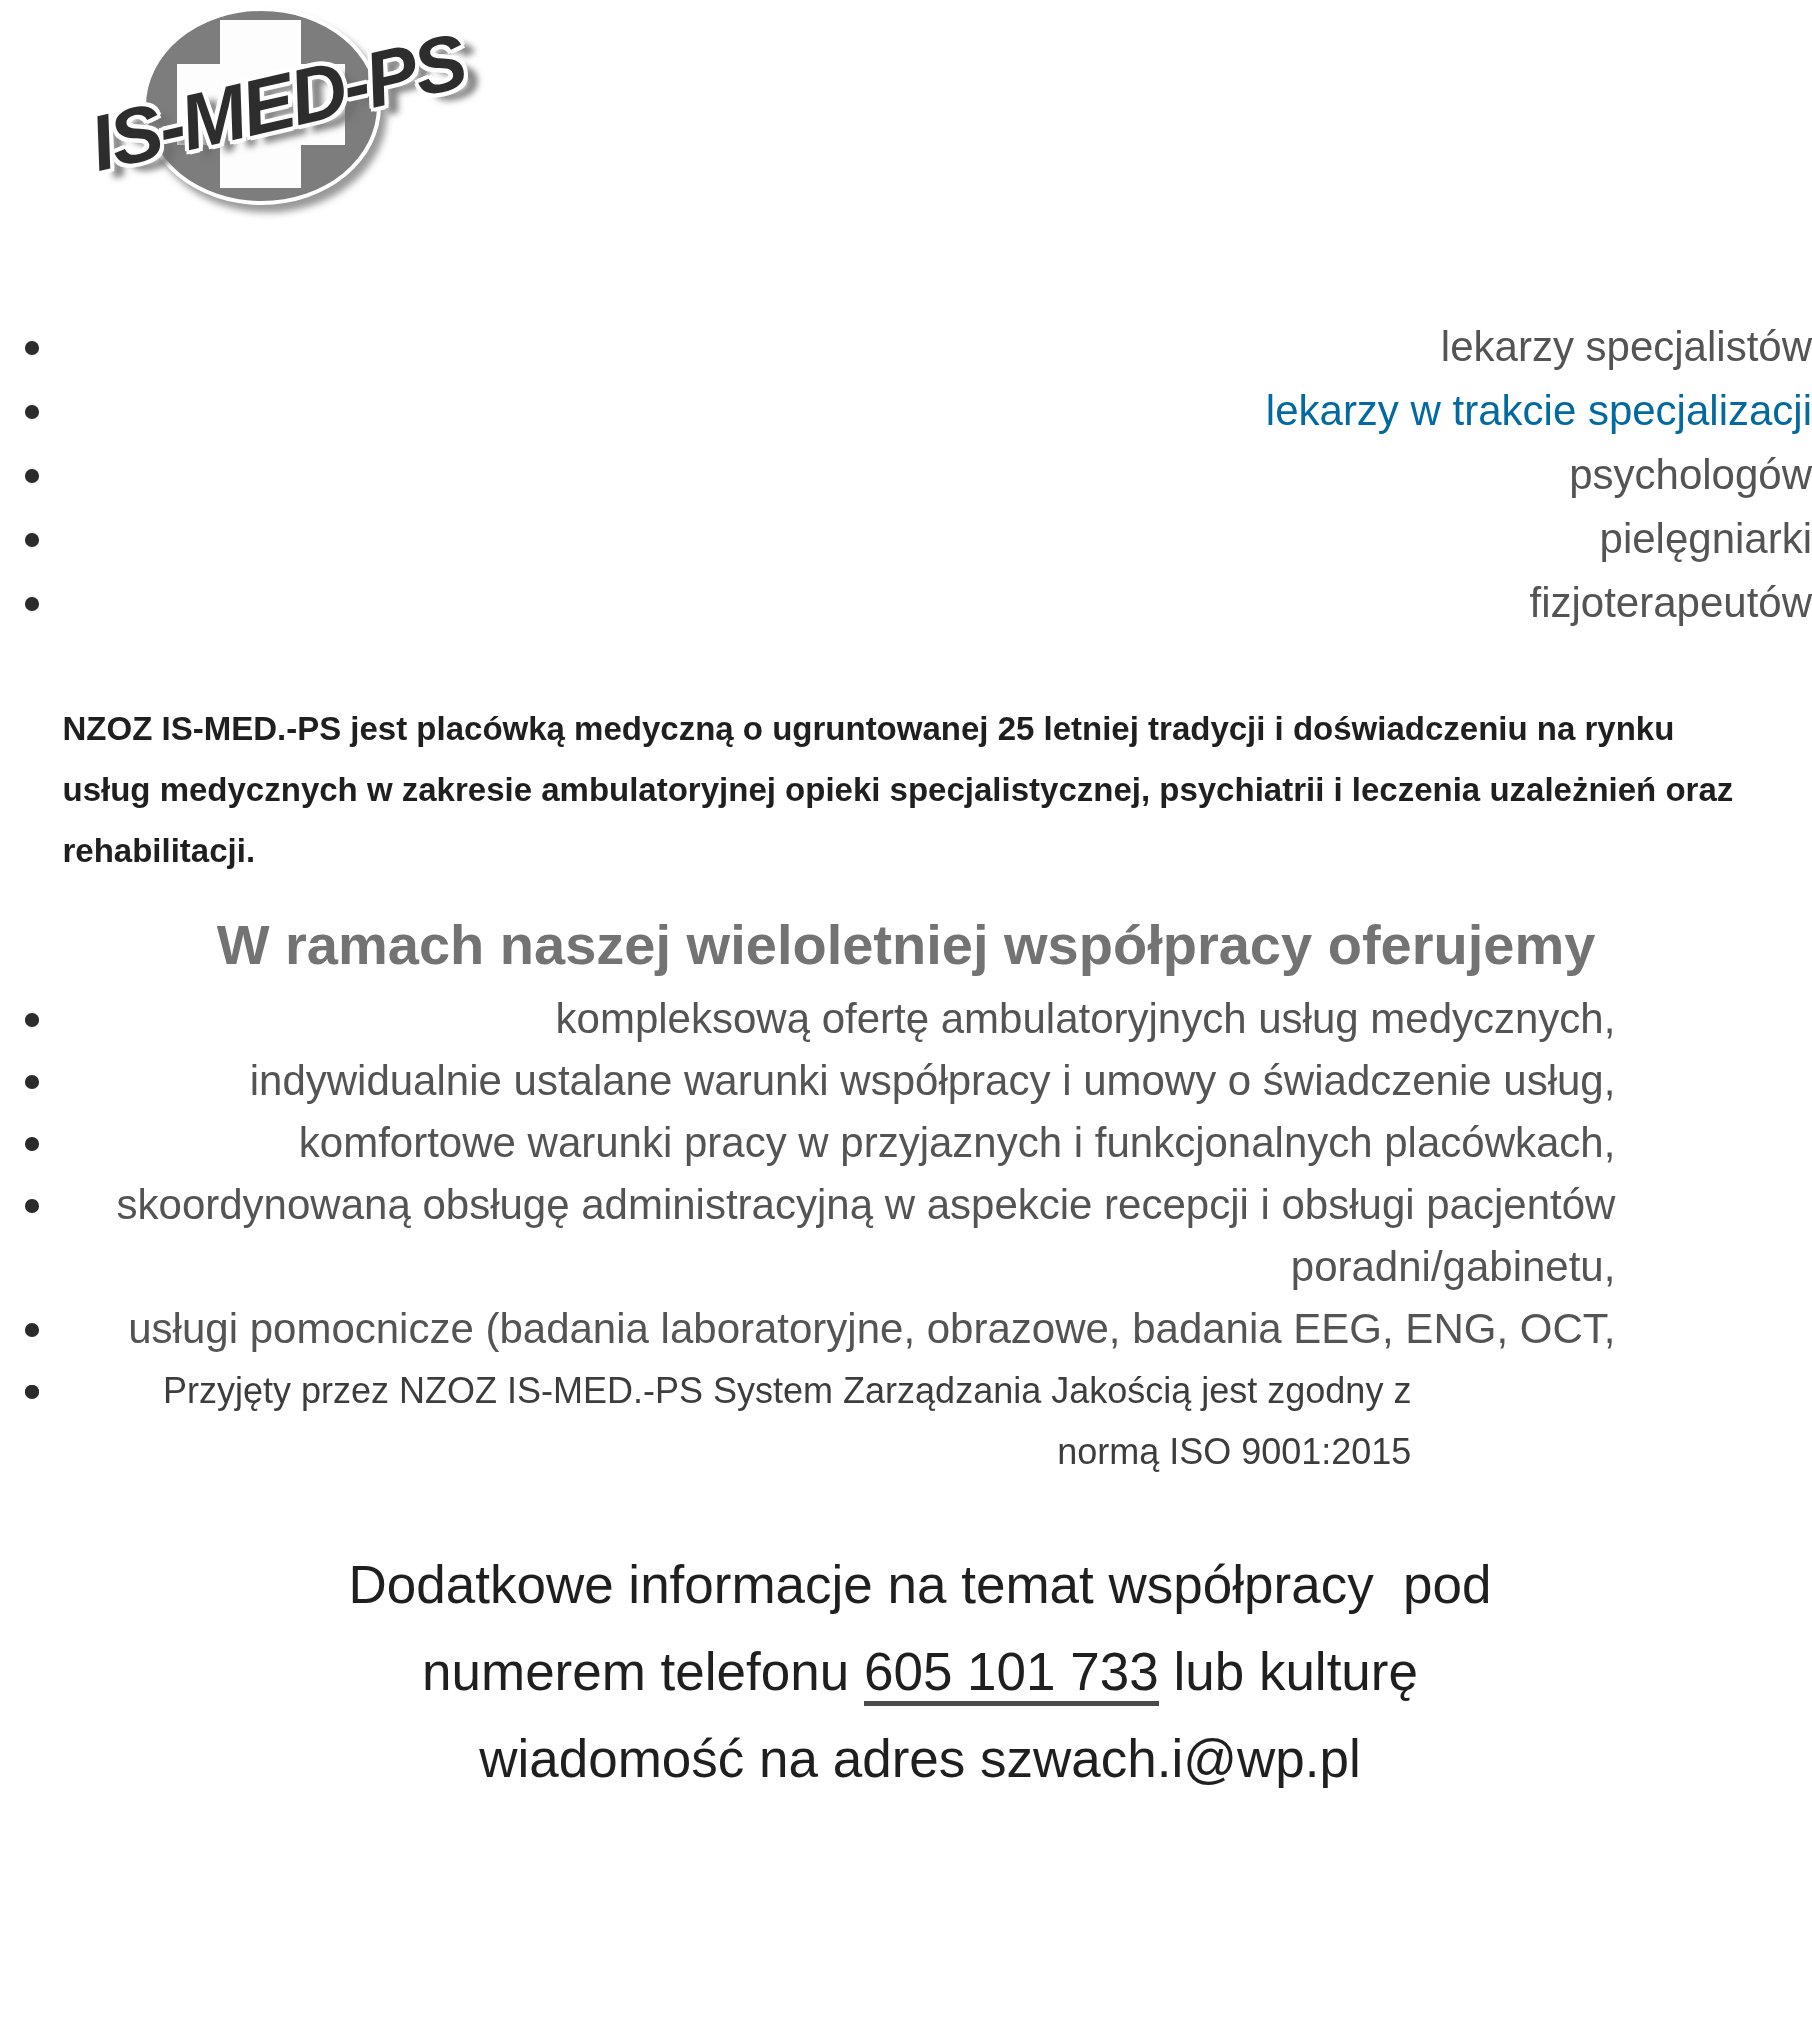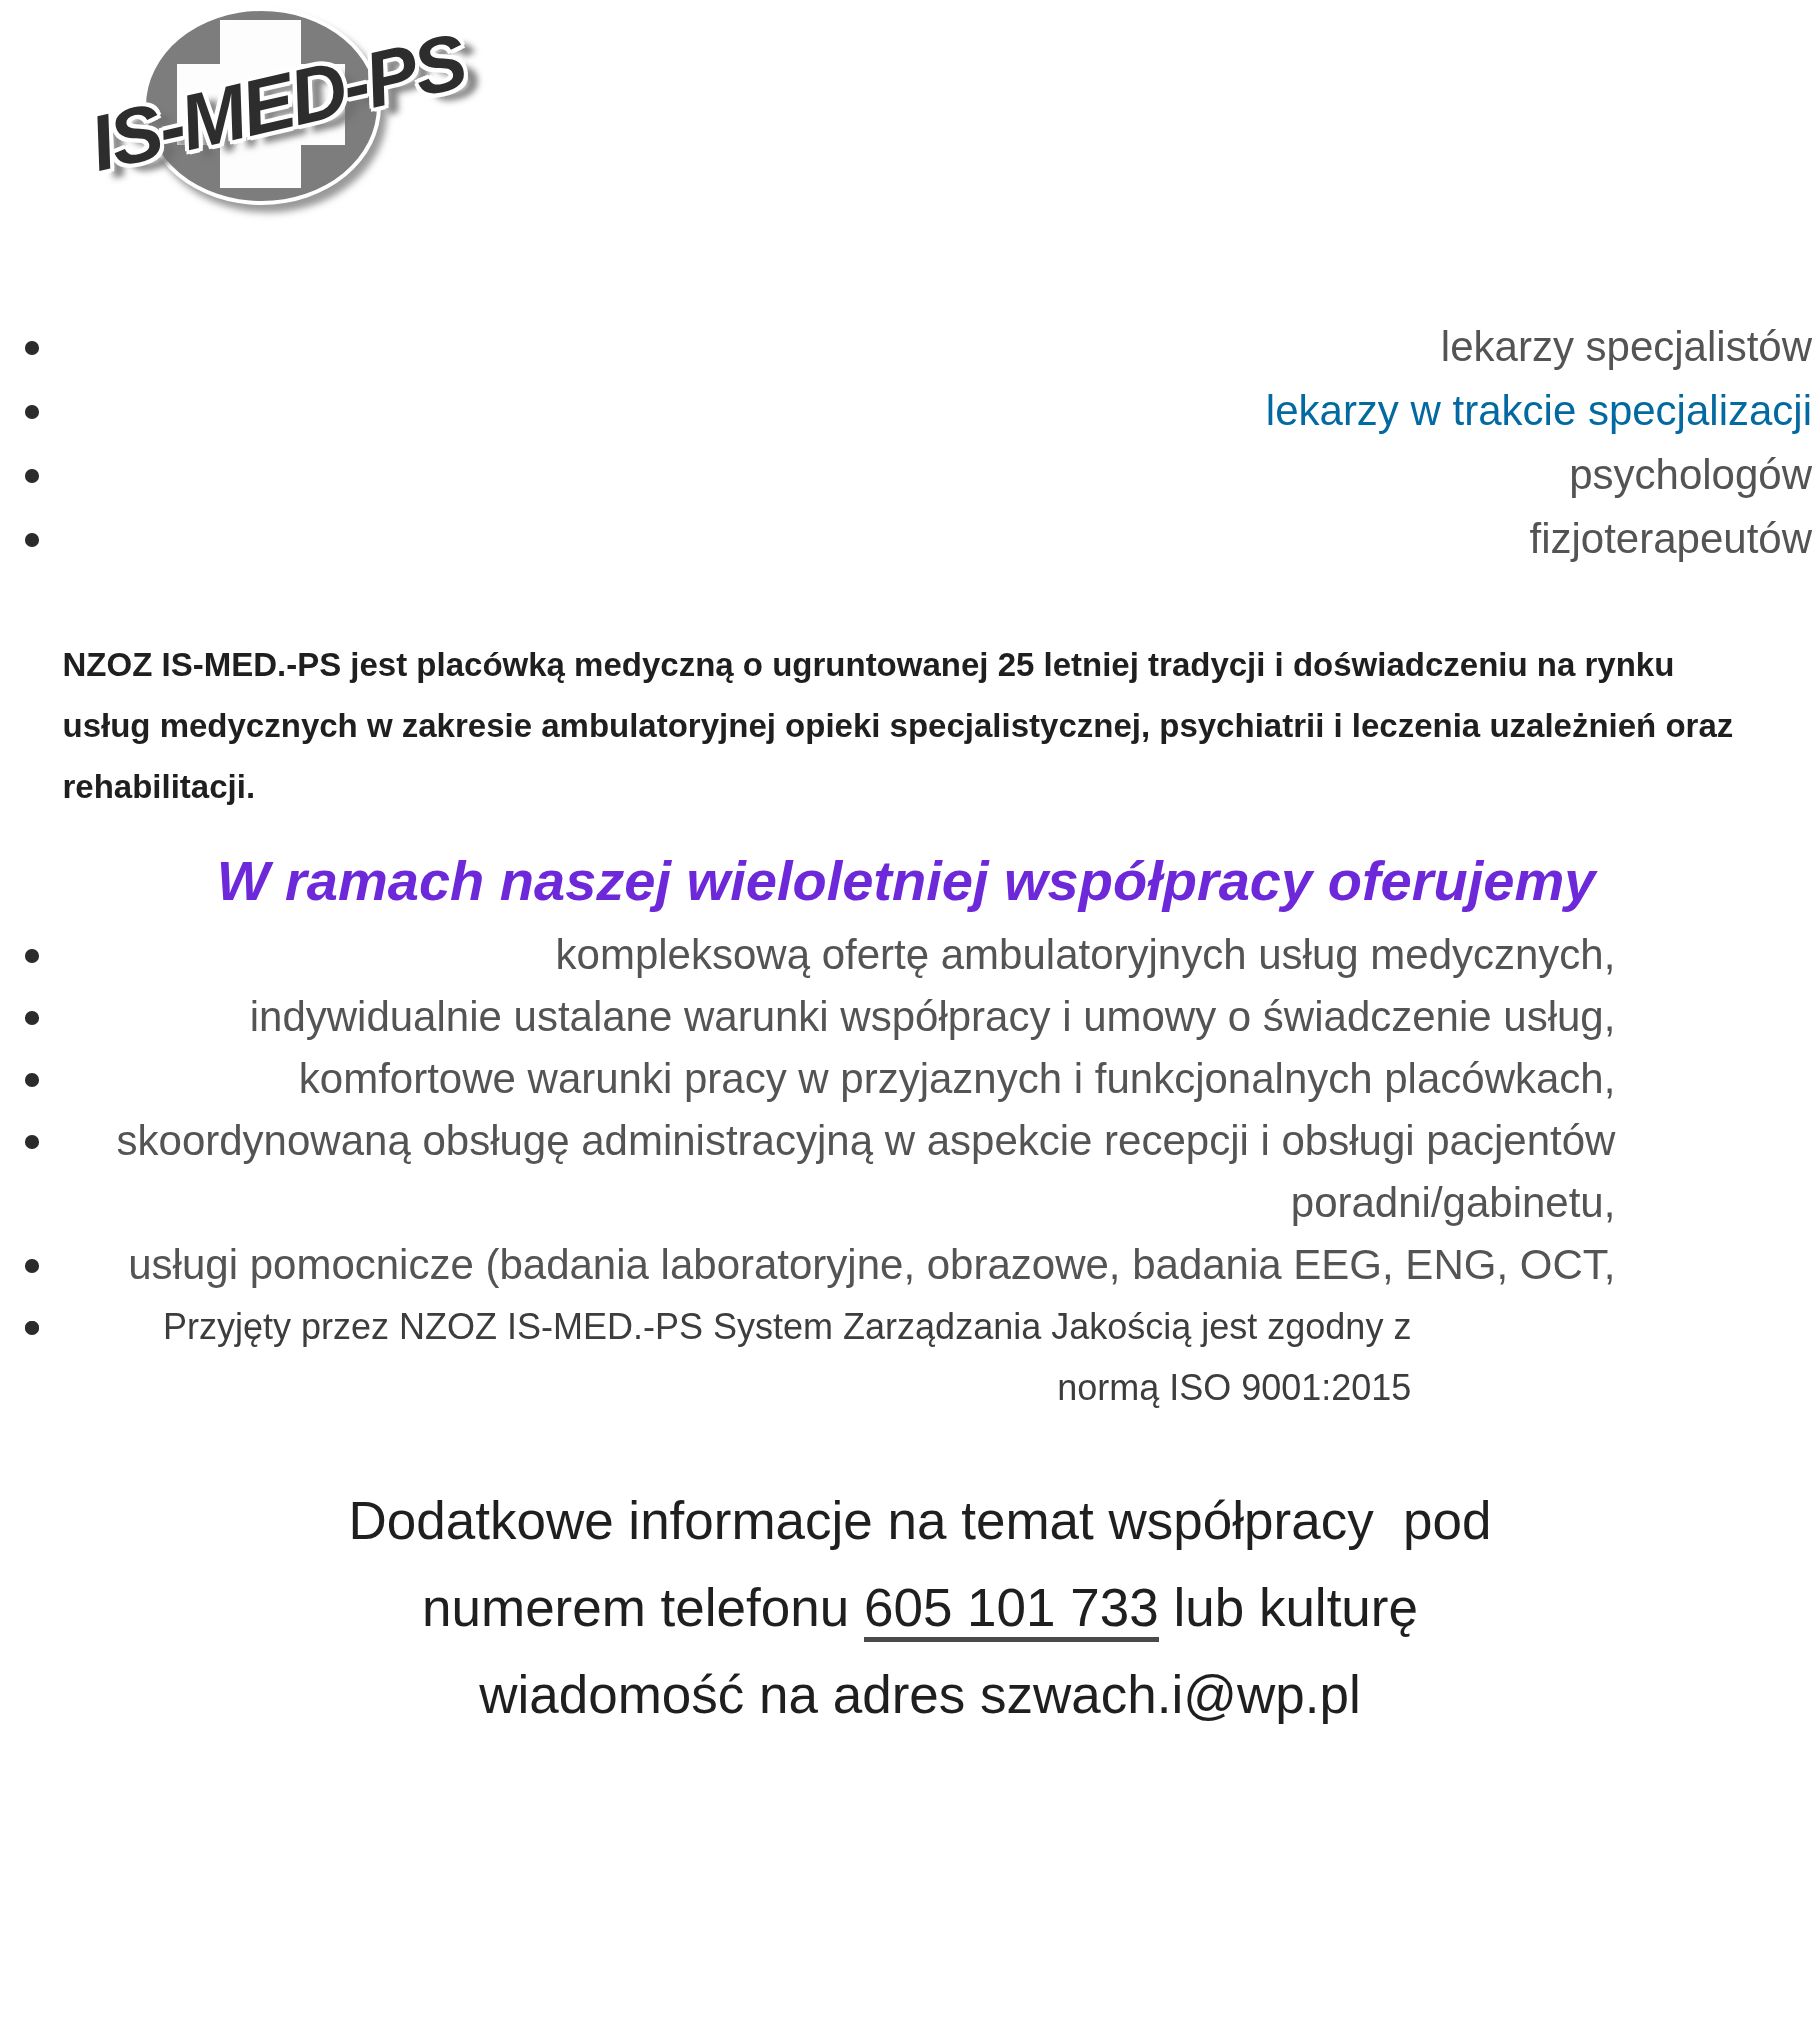--- a/index.html
+++ b/index.html
@@ -40,21 +40,21 @@
   li.dark{color:#0369a1;}
   li.small{font-size:36px;line-height:61px;color:#3d3d3d;max-width:1322px;}
   li.small .dot{top:24.6px;}
   
   .about{
     margin:63px auto 0;max-width:1687px;text-align:left;
     font-size:33px;line-height:61px;font-weight:bold;color:#1f1f1f;
   }
   .offer-h{
     margin:32px 12px 0;text-align:center;
-    font-size:56px;line-height:64px;font-weight:bold;color:#6d28d9;font-style:italic;
+    font-size:56px;line-height:64px;font-weight:bold;color:#737373;
   }
   .offer-list{margin-top:11px;}
   
   .contact{margin-top:59px;text-align:center;font-size:53px;line-height:87px;color:#1f1f1f;padding-left:28px;}
   .contact .cline{white-space:pre-wrap;}
   .phone{border-bottom:5.1px solid #4a4a4a;}
 </style>
 </head>
 <body>
 
@@ -68,20 +68,21 @@
           <span class="ch"></span>
         </div>
       <div class="logo-text">IS-MED-PS</div>
     </div>
   </div>
 
   <ul class="blist intro-list">
     <li><span class="dot"></span><span>lekarzy specjalistów</span></li>
     <li class="dark"><span class="dot"></span><span>lekarzy w trakcie specjalizacji</span></li>
     <li><span class="dot"></span><span>psychologów</span></li>
+    <li><span class="dot"></span><span>pielęgniarki</span></li>
     <li><span class="dot"></span><span>fizjoterapeutów</span></li>
   </ul>
 
   <p class="about">NZOZ IS-MED.-PS jest placówką medyczną o ugruntowanej 25 letniej tradycji i doświadczeniu na rynku usług medycznych w zakresie ambulatoryjnej opieki specjalistycznej, psychiatrii i leczenia uzależnień oraz rehabilitacji.</p>
 
   <h2 class="offer-h">W ramach naszej wieloletniej współpracy oferujemy</h2>
 
   <ul class="blist offer-list">
     <li><span class="dot"></span><span>kompleksową ofertę ambulatoryjnych usług medycznych,</span></li>
     <li><span class="dot"></span><span>indywidualnie ustalane warunki współpracy i umowy o świadczenie usług,</span></li>

